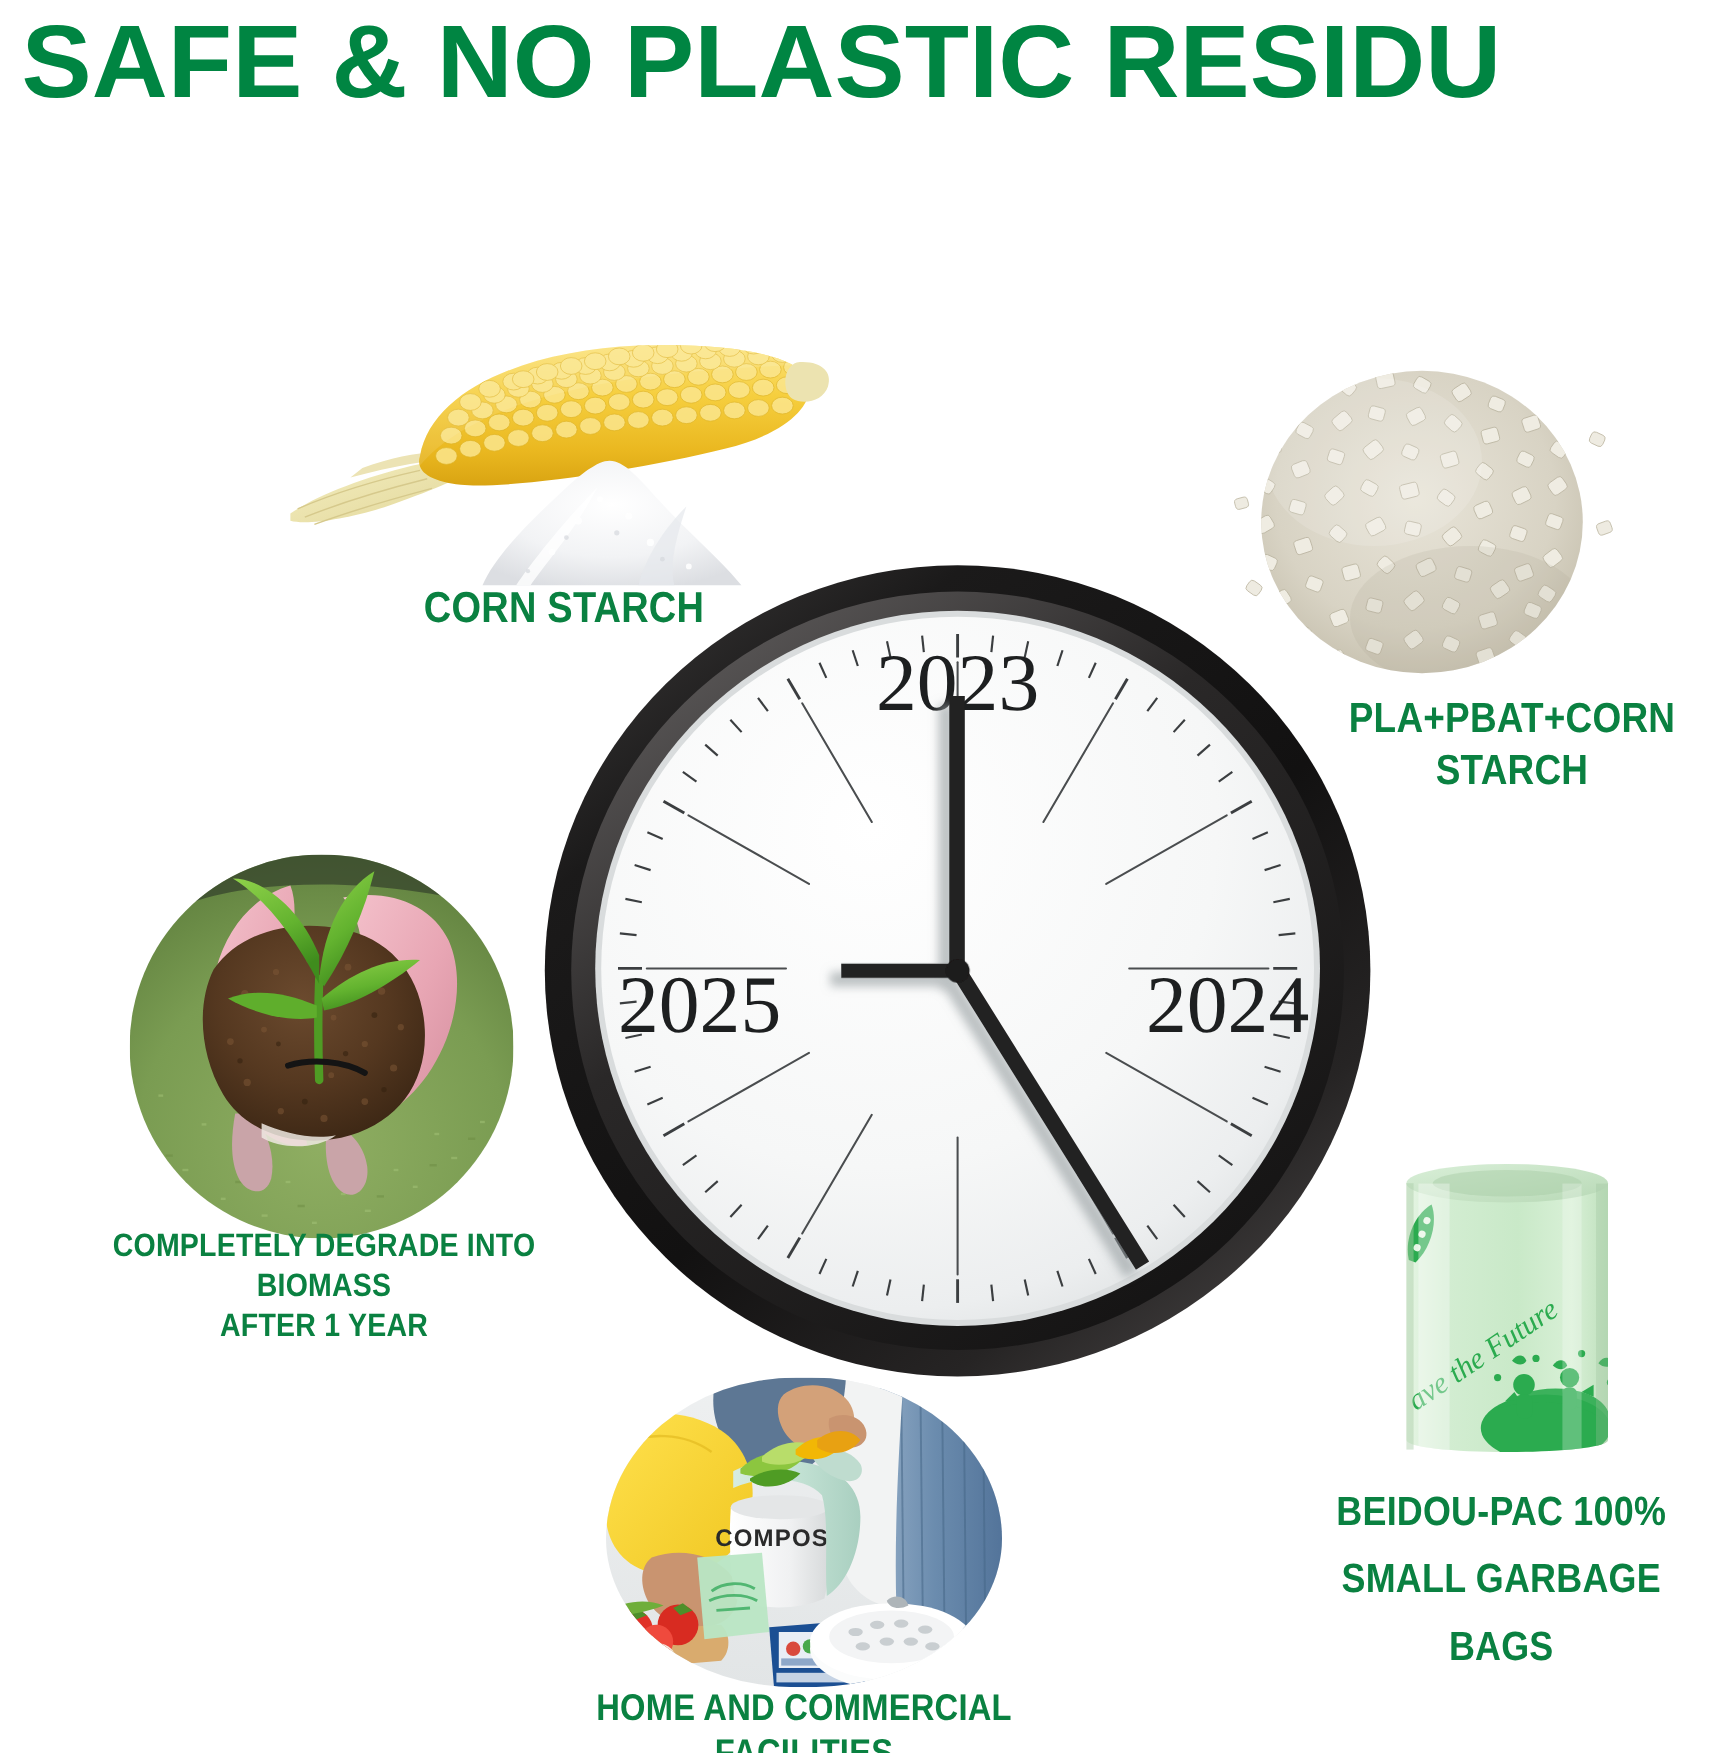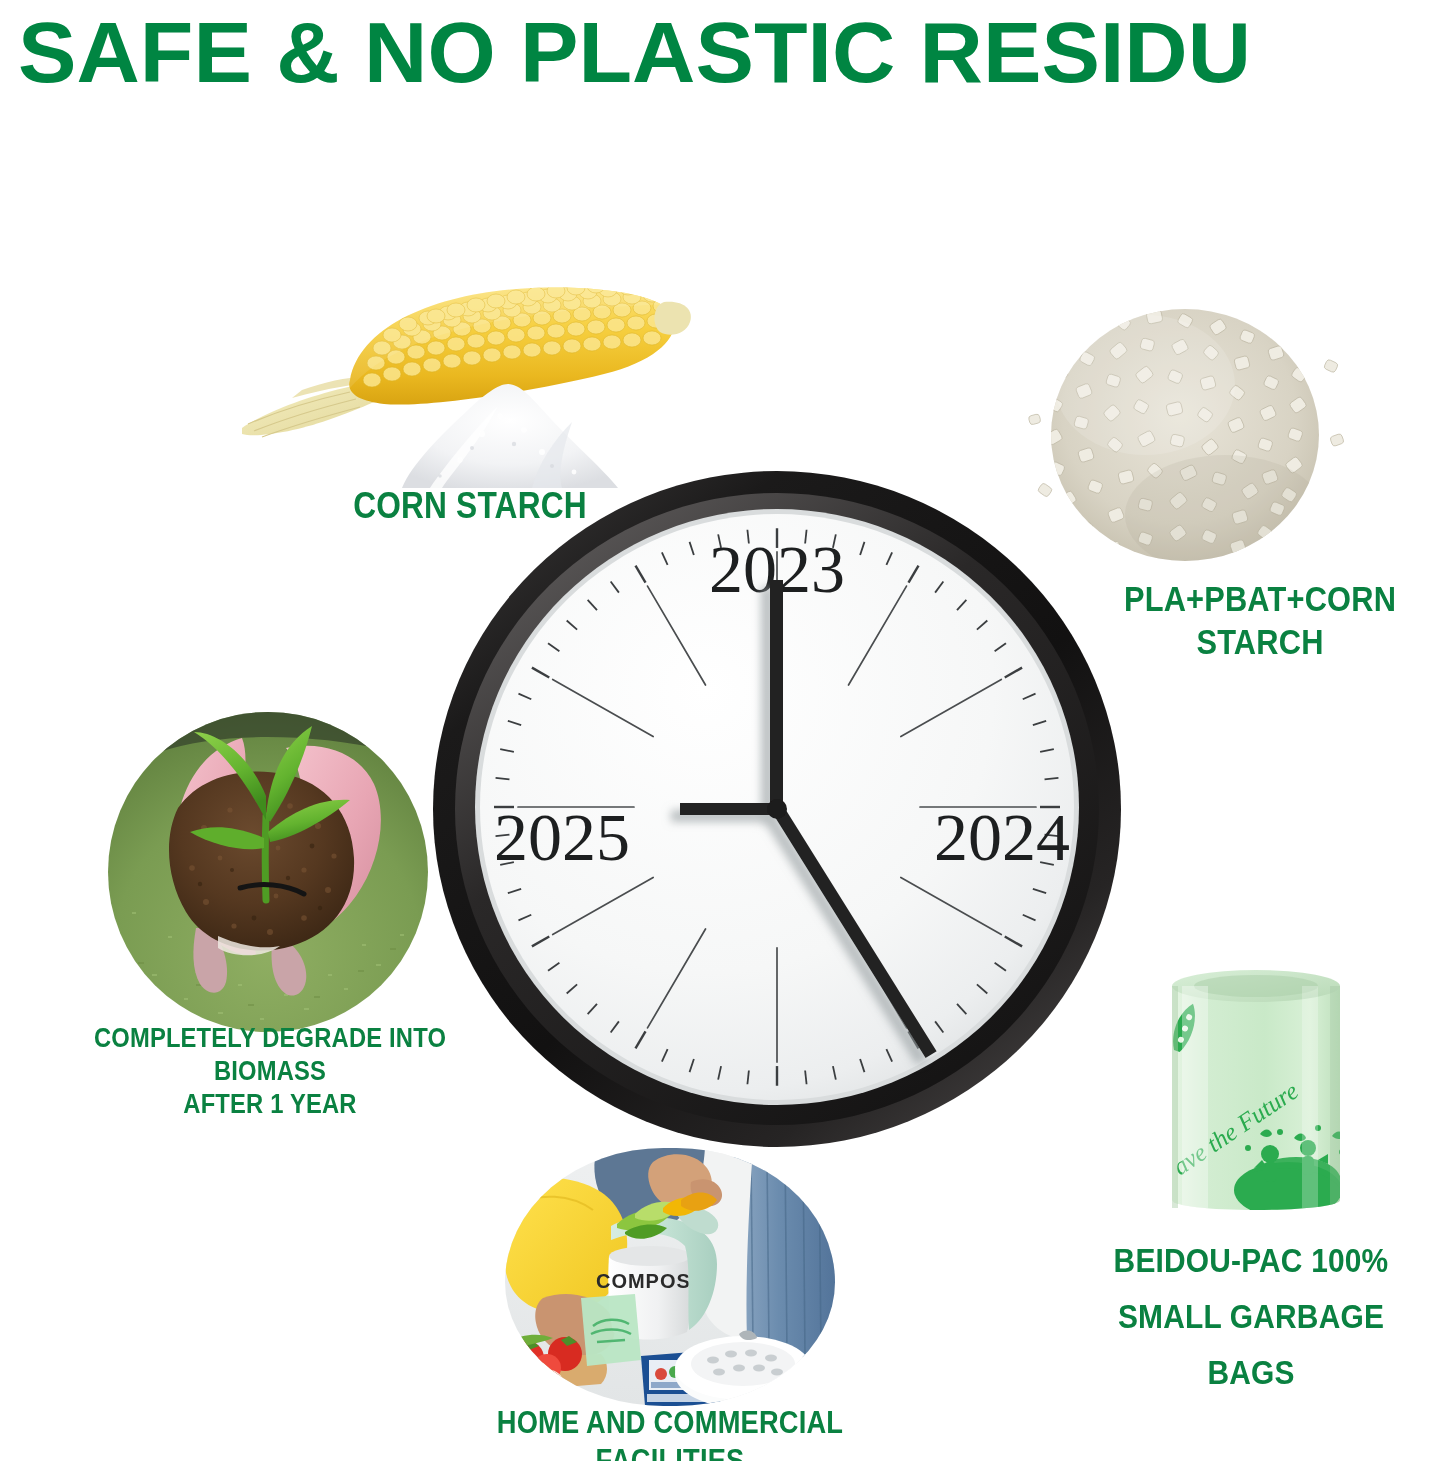--- a/index.html
+++ b/index.html
@@ -41,21 +41,21 @@
     font-weight: bold;
     text-align: center;
     line-height: 1.22;
     letter-spacing: 0.2px;
     transform: scaleX(0.88);
   }
 
   
   .clock-wrap {
     position: absolute;
-    left: 432px;
+    left: 453px;
     top: 468px;
     width: 690px;
     height: 682px;
   }
   .clock-svg { display: block; width: 100%; height: 100%; }
 
   
   .corn-block {
     position: absolute;
     left: 232px;

